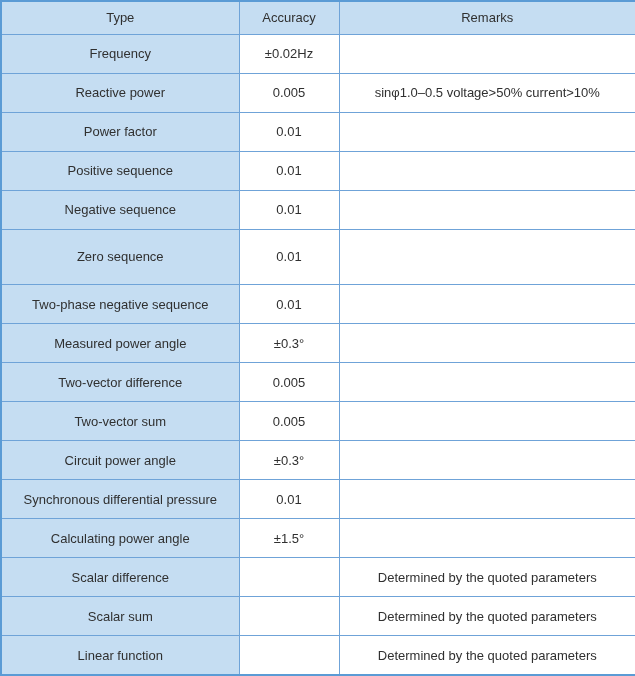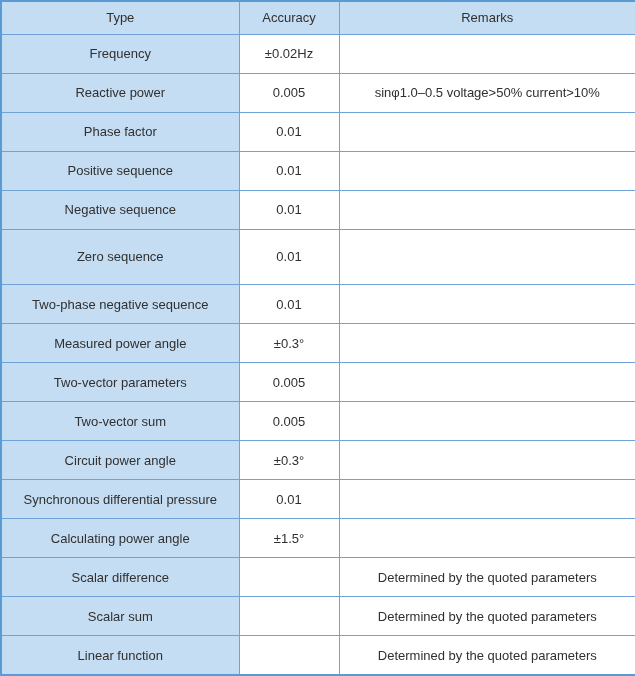--- a/index.html
+++ b/index.html
@@ -66,21 +66,21 @@
   </tr>
 
 
   <tr>
     <td class="type-cell">Reactive power</td>
     <td class="accuracy-cell">0.005</td>
     <td class="remarks-cell">sinφ1.0–0.5 voltage&gt;50% current&gt;10%</td>
   </tr>
 
   <tr>
-    <td class="type-cell">Phase factor</td>
+    <td class="type-cell">Power factor</td>
     <td class="accuracy-cell">0.01</td>
     <td class="remarks-cell"></td>
   </tr>
 
   <tr>
     <td class="type-cell">Positive sequence</td>
     <td class="accuracy-cell">0.01</td>
     <td class="remarks-cell"></td>
   </tr>
 
@@ -103,21 +103,21 @@
   </tr>
 
 
   <tr>
     <td class="type-cell">Measured power angle</td>
     <td class="accuracy-cell">±0.3°</td>
     <td class="remarks-cell"></td>
   </tr>
 
   <tr>
-    <td class="type-cell">Two-vector parameters</td>
+    <td class="type-cell">Two-vector difference</td>
     <td class="accuracy-cell">0.005</td>
     <td class="remarks-cell"></td>
   </tr>
 
   <tr>
     <td class="type-cell">Two-vector sum</td>
     <td class="accuracy-cell">0.005</td>
     <td class="remarks-cell"></td>
   </tr>
 

